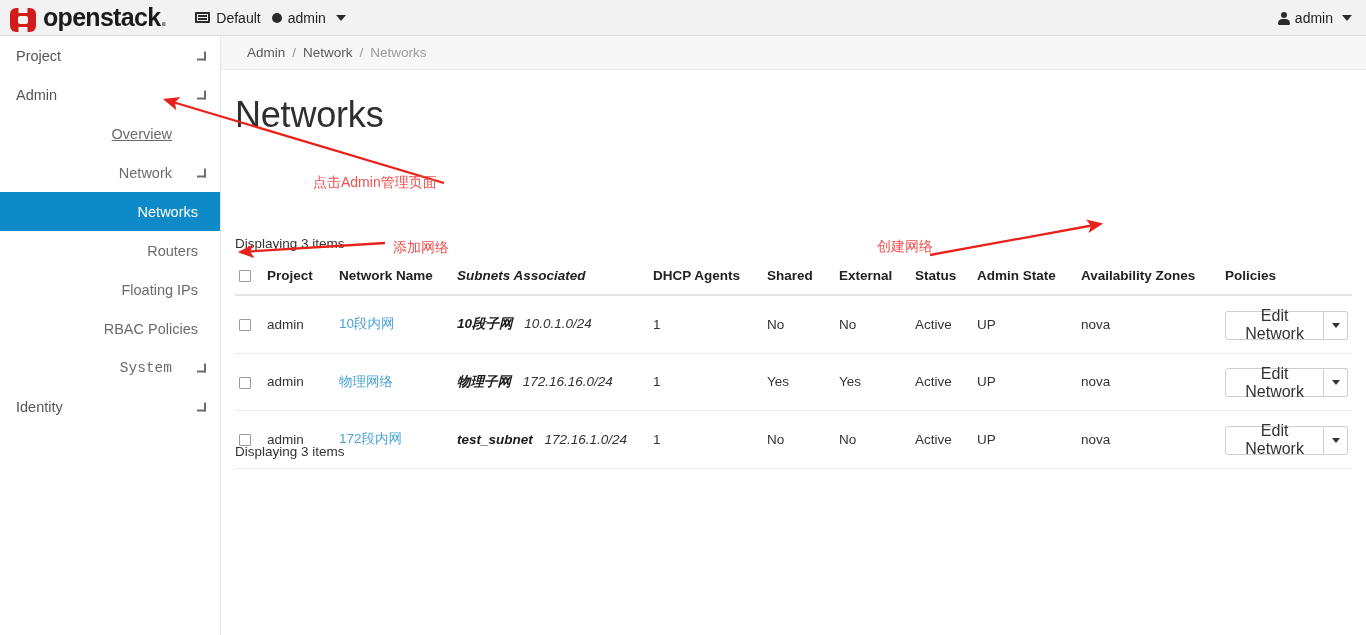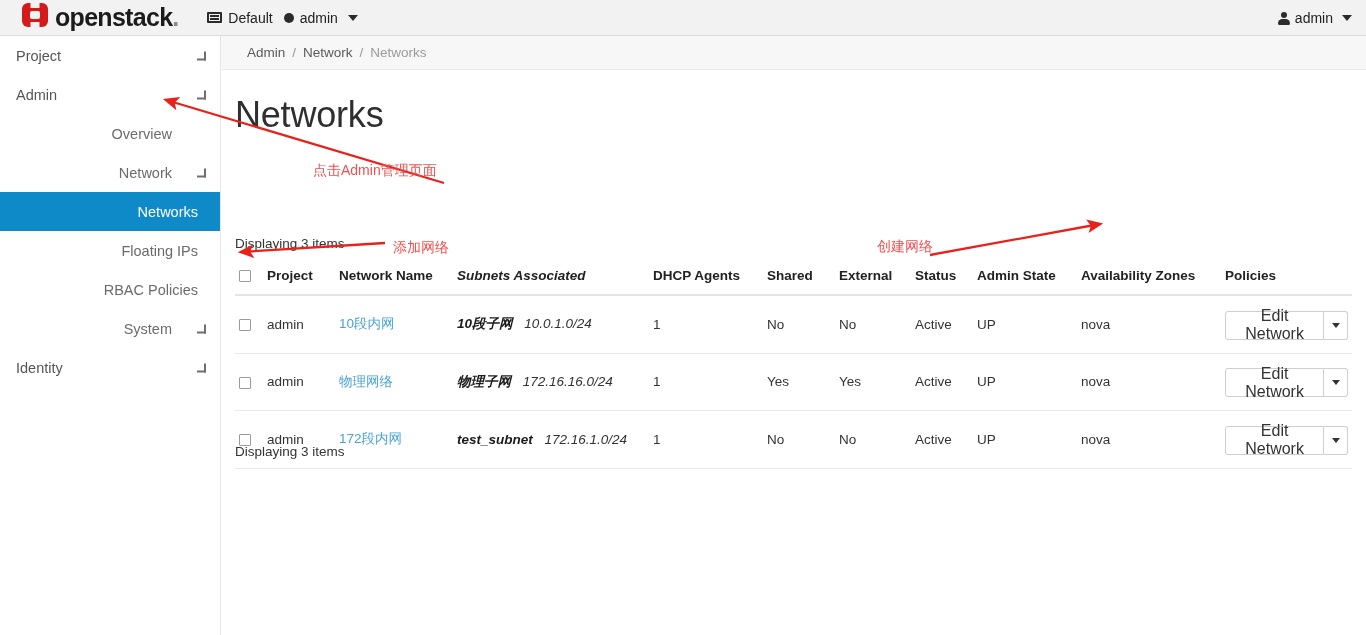--- a/index.html
+++ b/index.html
@@ -12,21 +12,21 @@
     overflow: hidden;
   }
 
   
   .topbar {
     position: absolute; top: 0; left: 0; width: 1366px; height: 36px;
     background: #f2f2f2;
     border-bottom: 1px solid #dcdcdc;
     display: flex; align-items: center;
   }
-  .brand { display: flex; align-items: flex-start; margin-left: 22px; }
+  .brand { display: flex; align-items: flex-end; margin-left: 10px; }
   .logo-mark {
     width: 26px; height: 24px; position: relative; margin-right: 7px;
   }
   .logo-mark .ring {
     position: absolute; inset: 0;
     background: #d41b1b;
     border-radius: 6px;
   }
   .logo-mark .slotv {
     position: absolute; left: 50%; transform: translateX(-50%);
@@ -243,21 +243,21 @@
 
   
   .anno-layer {
     position: absolute; top: 0; left: 0; width: 1366px; height: 635px;
     pointer-events: none;
   }
   .anno-text {
     position: absolute; color: #f0504f; font-size: 14px;
     white-space: nowrap; font-family: "Liberation Sans", sans-serif;
   }
-  #anno1 { left: 313px; top: 162px; }
+  #anno1 { left: 313px; top: 174px; }
   #anno2 { left: 393px; top: 239px; }
   #anno3 { left: 877px; top: 238px; }
 </style>
 </head>
 <body>
 
 <div class="topbar">
   <div class="brand">
     <span class="logo-mark">
       <span class="ring"></span>
@@ -286,37 +286,40 @@
 
 <div class="sidebar" id="sidebar">
     <div class="nav-row nav-l0">
       <span class="lbl">Project</span>
       <span class="chev chev-right"></span>
     </div>
     <div class="nav-row nav-l0">
       <span class="lbl">Admin</span>
       <span class="chev chev-down"></span>
     </div>
-    <div class="nav-row nav-ind" style="padding-right: 48px;">
+    <div class="nav-row nav-ind" style="padding-right: 48px; text-decoration: underline;">
       <span class="lbl">Overview</span>
     </div>
     <div class="nav-row nav-ind" style="padding-right: 48px;">
       <span class="lbl">Network</span>
       <span class="chev chev-down"></span>
     </div>
     <div class="nav-row nav-ind active" style="padding-right: 22px;">
       <span class="lbl">Networks</span>
     </div>
     <div class="nav-row nav-ind" style="padding-right: 22px;">
+      <span class="lbl">Routers</span>
+    </div>
+    <div class="nav-row nav-ind" style="padding-right: 22px;">
       <span class="lbl">Floating IPs</span>
     </div>
     <div class="nav-row nav-ind" style="padding-right: 22px;">
       <span class="lbl">RBAC Policies</span>
     </div>
-    <div class="nav-row nav-ind" style="padding-right: 48px;">
+    <div class="nav-row nav-ind" style="padding-right: 48px; font-family: Liberation Mono, monospace;">
       <span class="lbl">System</span>
       <span class="chev chev-right"></span>
     </div>
     <div class="nav-row nav-l0">
       <span class="lbl">Identity</span>
       <span class="chev chev-right"></span>
     </div>
   </div>
 
 <div class="content">

